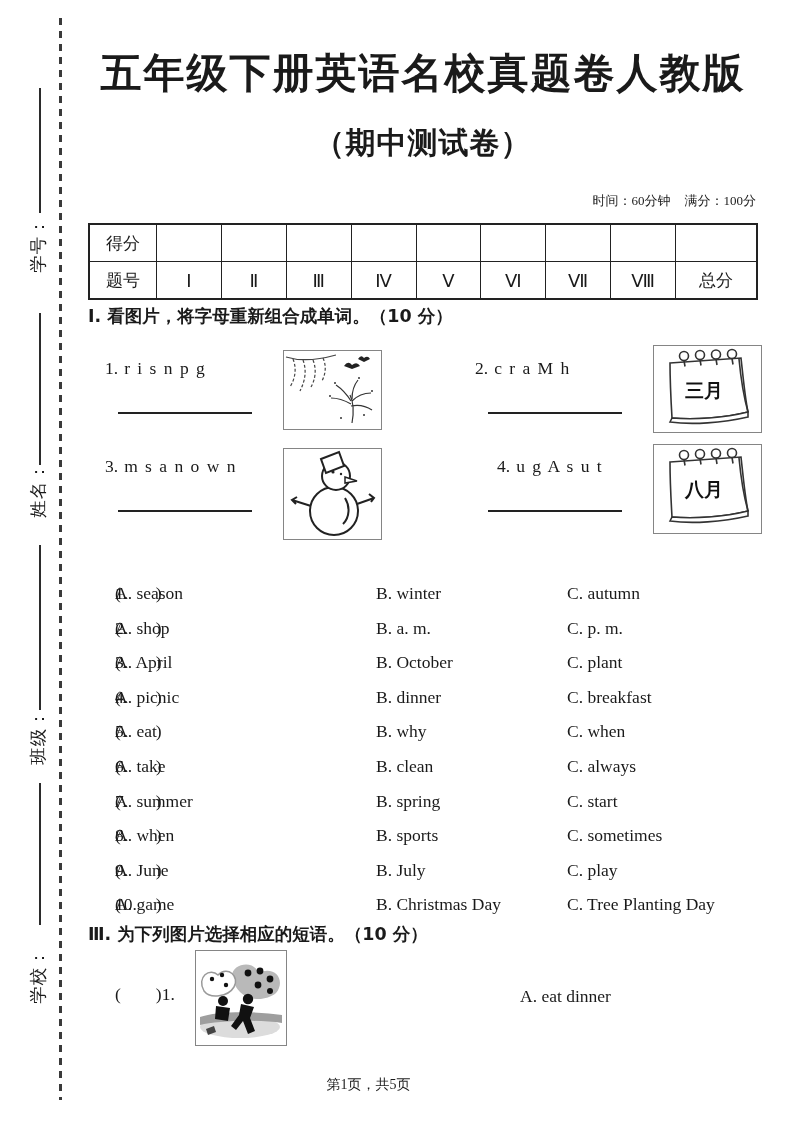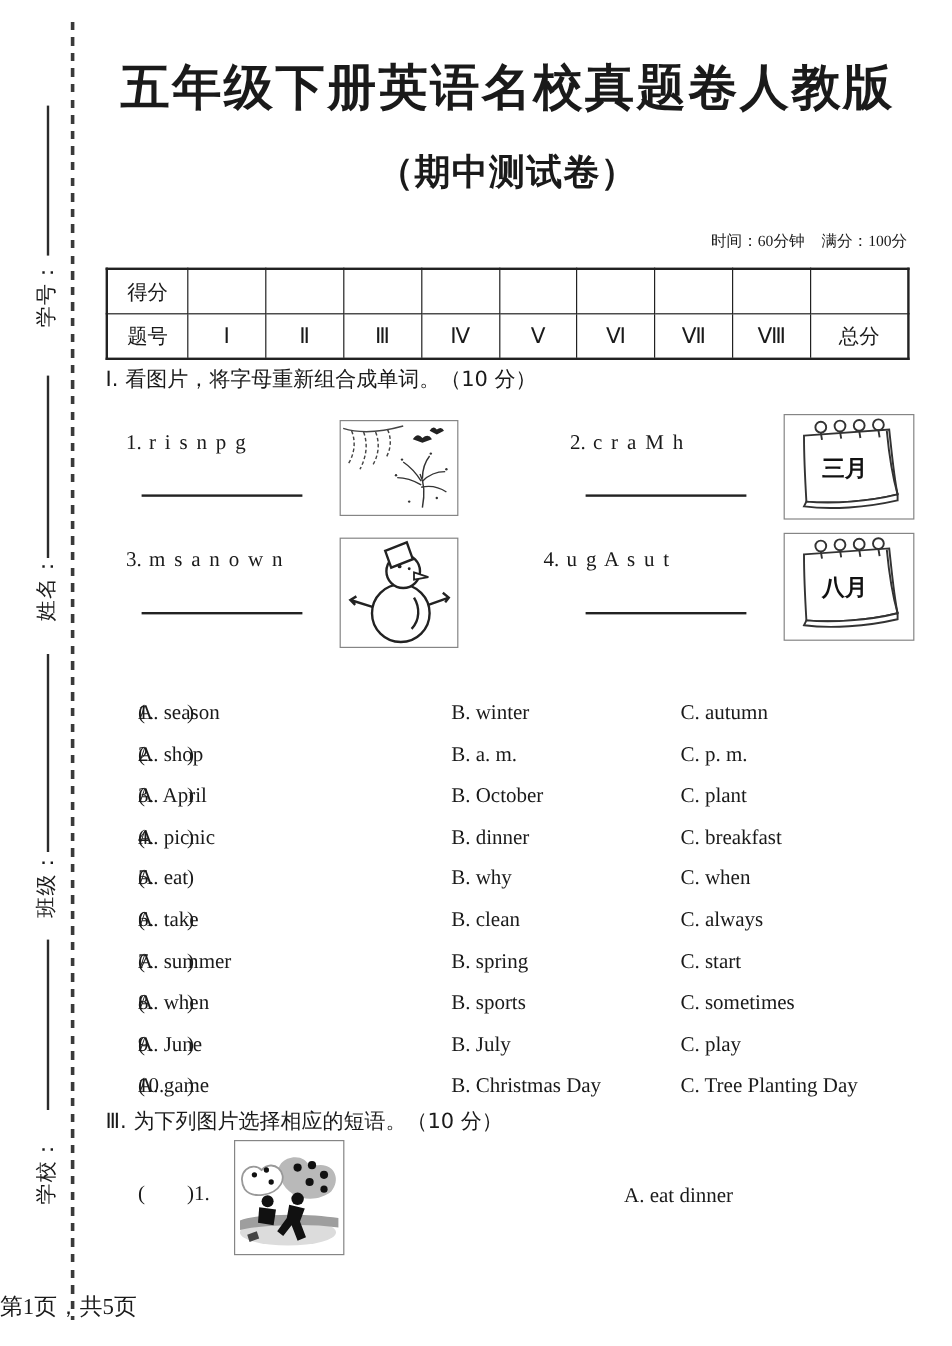--- a/index.html
+++ b/index.html
@@ -43,21 +43,21 @@
   .score-table { top:203px; left:0; }
   .score-table table { border-collapse:collapse; table-layout:fixed; width:670px;
                        border:2px solid #222; }
   .score-table td { border:1px solid #222; height:36px; text-align:center;
                     font-size:17px; padding:0; }
   .score-table td.roman { font-family:"DejaVu Sans","Liberation Sans",sans-serif;
                           font-size:18px; }
   .col-first { width:66px; } .col-last { width:80px; }
 
   .sec-head { font-family:"DejaVu Sans","Liberation Sans",sans-serif;
-              font-weight:normal; font-size:17.5px; white-space:nowrap; }
+              font-weight:bold; font-size:17.5px; white-space:nowrap; }
   .s1-head { top:284px; left:0; }
   .s2-head { top:528px; left:0; }
   .s3-head { top:902px; left:0; }
 
   .s1-body { top:328px; left:0; width:670px; height:200px;text-align:center; }
   .s1-body > * { position:absolute; }
   .s1-letters { font-size:17.5px; white-space:pre; }
   .s1-letters .ltrs { margin-left:6px; letter-spacing:1.5px; }
   .s1-underline { height:0; width:134px; border-bottom:2px solid #222; }
   .imgbox { border:1px solid #858585; background:#fff; }
@@ -71,21 +71,21 @@
   .s2-row .c2 { left:288px; }
   .s2-row .c3 { left:479px; }
   .s2-row .num { margin-right:7px; }
 
   .s3-row { top:926px; left:0; width:670px; height:110px; }
   .s3-row > * { position:absolute; }
   .s3-row .qhead { left:27px; top:36px; font-size:17.5px; white-space:pre; }
   .s3-row .opt { left:432px; top:40px; font-size:17.5px; }
 
   .footer { position:absolute; left:0; top:1076px; width:737px;
-            font-size:19px; }
+            text-align:center; font-size:14px; }
   .cal-text { font-family:"DejaVu Sans",sans-serif; }
 </style>
 </head>
 <body>
 
 <div class="page">
 
   <div class="seal-line"></div>
   <div class="sb-line l1"></div>
   <div class="sb-label f1">学号：</div>
@@ -203,21 +203,21 @@
           <circle cx="49" cy="23" r="1.6" fill="#222"></circle>
           <circle cx="57" cy="25" r="1.2" fill="#222"></circle>
           <g stroke="#222" stroke-width="2" fill="none">
             <path d="M27,57 L8,51 M13,48 L8,51 L12,55"></path>
             <path d="M73,55 L90,49 M85,45 L90,49 L87,53"></path>
             <path d="M61,49 C66,57 66,68 59,75"></path>
           </g>
         </svg>
       </div>
 
-      <div class="s1-letters" style="left:365px; top:108px;"><span>4.</span><span class="ltrs">u g A s u t</span></div>
+      <div class="s1-letters" style="left:409px; top:108px;"><span>4.</span><span class="ltrs">u g A s u t</span></div>
       <div class="s1-underline" style="left:400px; top:162px;"></div>
       <div class="imgbox" style="left:565px; top:96px; width:107px; height:88px;">
         <svg viewBox="0 0 107 86" width="107" height="86">
           <g fill="#fff" stroke="#333" stroke-width="1.6">
             <path d="M16,17 L87,12 C89,30 91,52 94,66 C70,72 40,74 18,72 C17,55 16,35 16,17 Z"></path>
             <path d="M18,72 C40,74 70,72 94,66 L94,71 C68,77 38,79 16,76 Z"></path>
             <path d="M85,13 C87,34 90,52 94,66" fill="none"></path>
           </g>
           <g fill="none" stroke="#333" stroke-width="1.6">
             <circle cx="30" cy="10" r="4.5"></circle>

